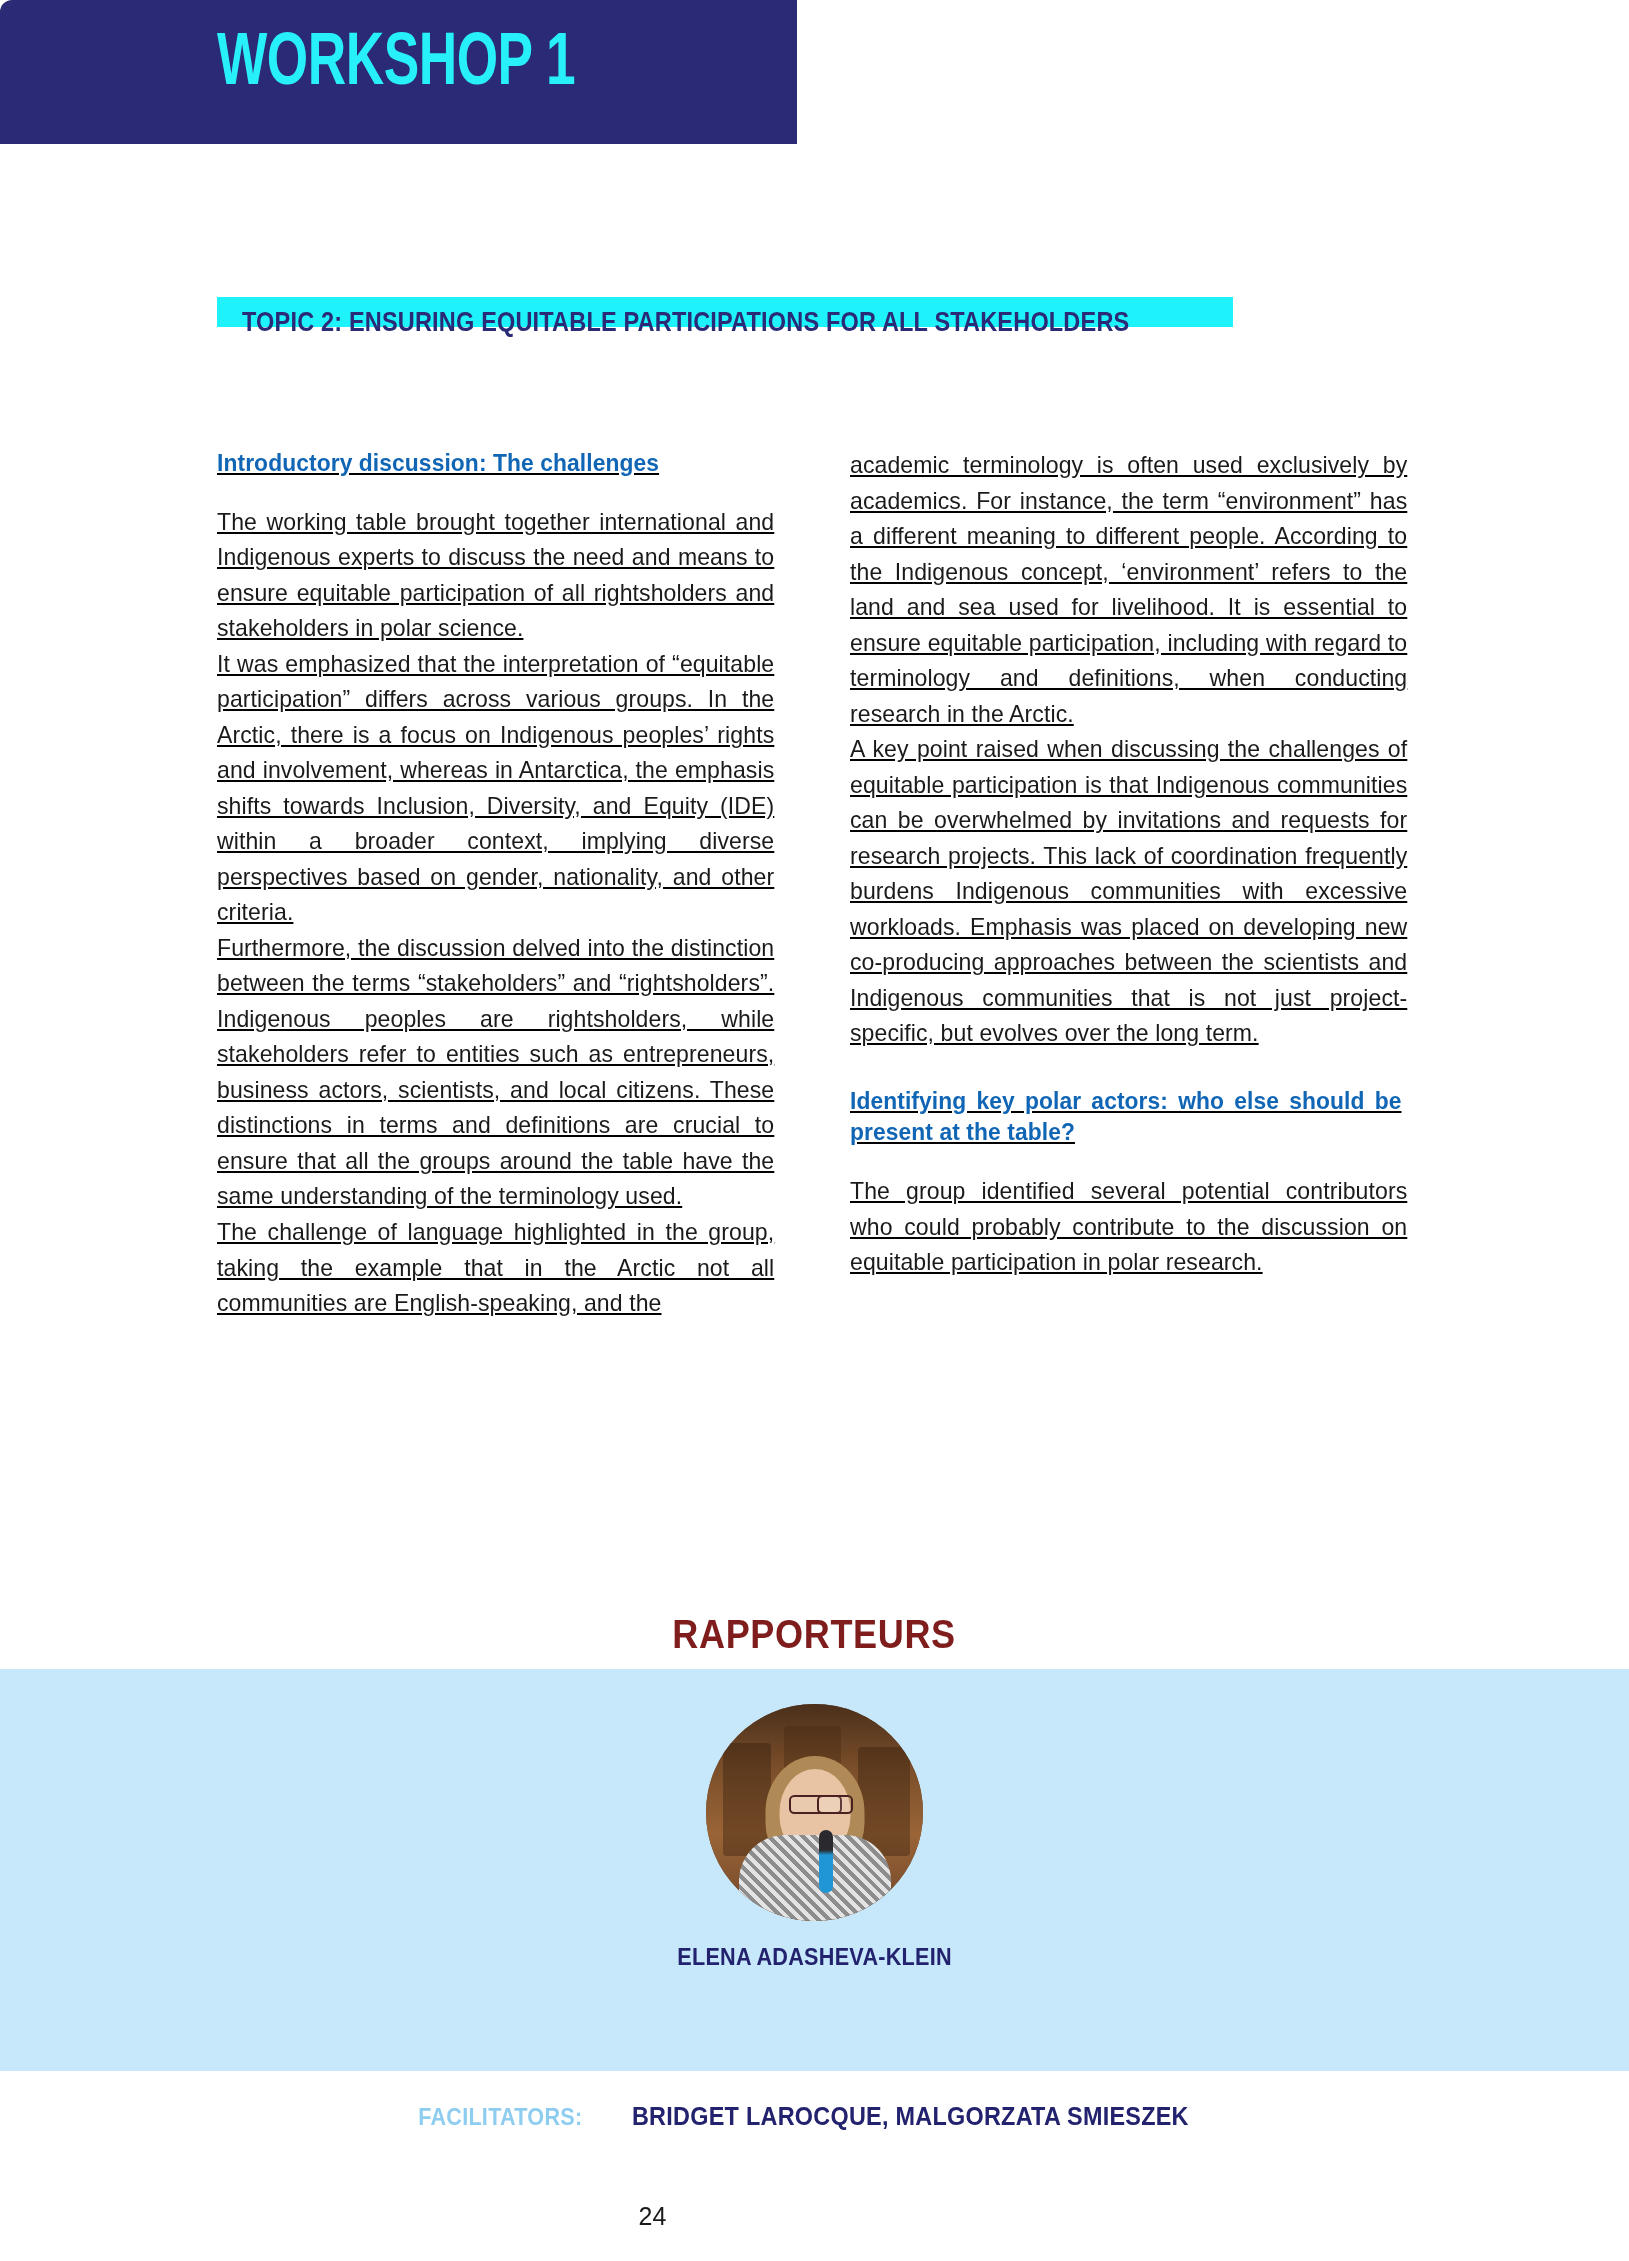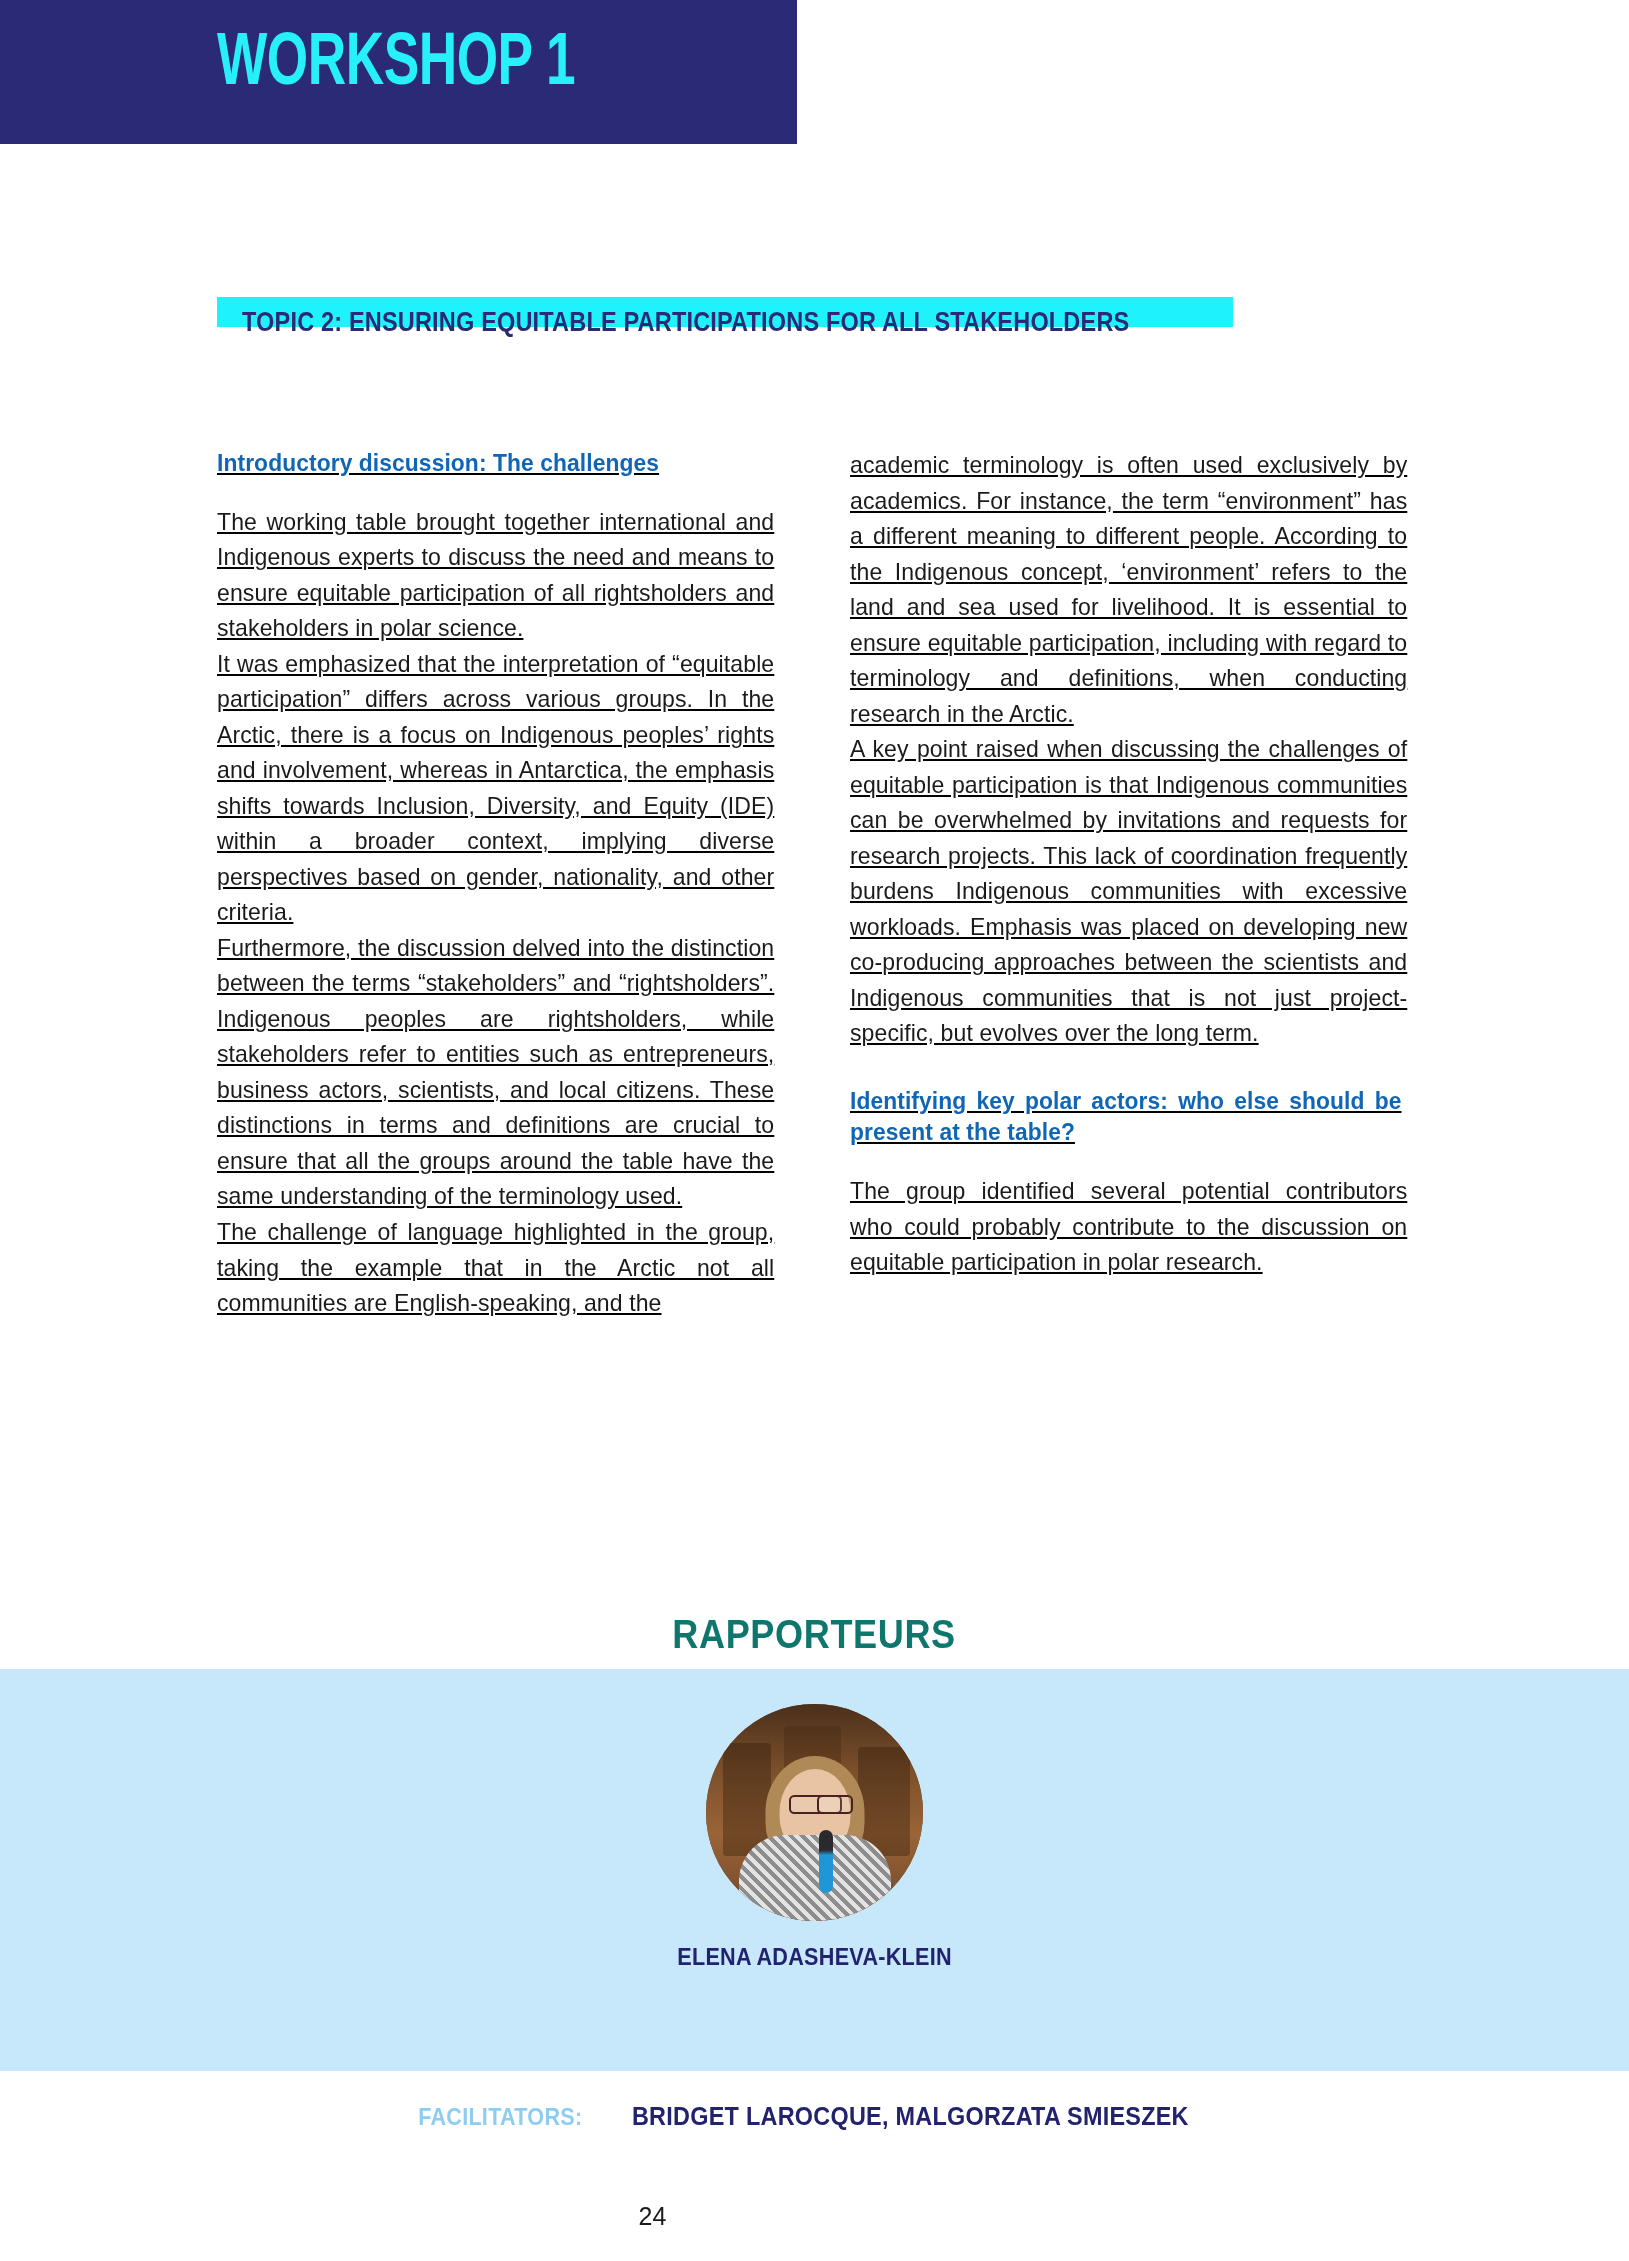--- a/index.html
+++ b/index.html
@@ -9,20 +9,21 @@
   }
   body {
     font-family: "Liberation Sans", sans-serif;
   }
   .page {
     position: relative;
     width: 1629px;
     height: 2261px;
     background: #ffffff;
     overflow: hidden;
+    border-radius: 12px;
   }
 
   
   .header-banner {
     position: absolute;
     left: 0;
     top: 0;
     width: 797px;
     height: 144px;
     background: #2a2a76;
@@ -118,21 +119,21 @@
   
   .rapporteurs-title {
     position: absolute;
     left: 0;
     right: 0;
     top: 1611px;
     text-align: center;
     font-family: "Liberation Sans Narrow", "Liberation Sans", sans-serif;
     font-size: 41px;
     font-weight: 700;
-    color: #0f766e;
+    color: #7f1d1d;
     letter-spacing: 0.7px;
     z-index: 3;
   }
   .rapporteurs-title span {
     display: inline-block;
     transform: scaleX(0.88);
   }
   .blue-band {
     position: absolute;
     left: 0;

